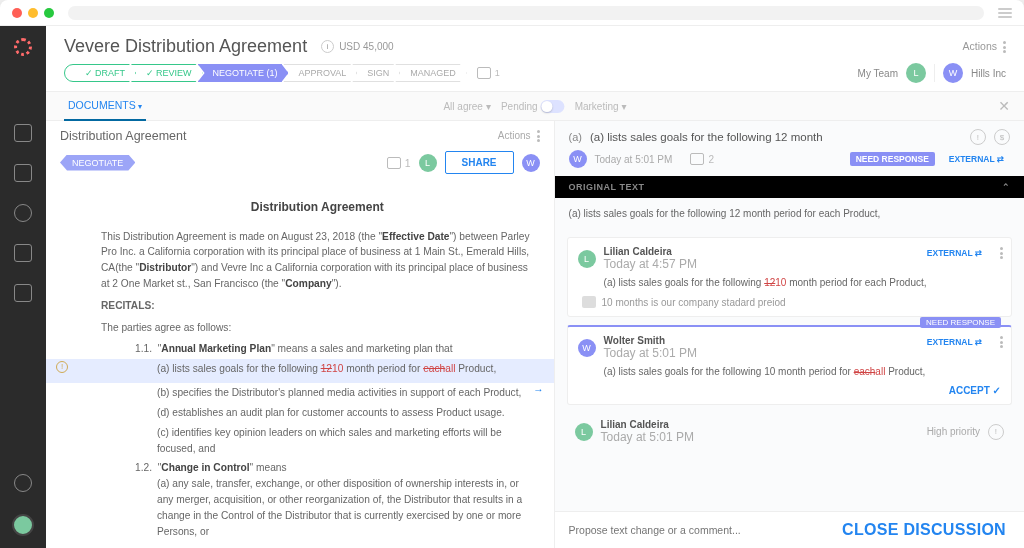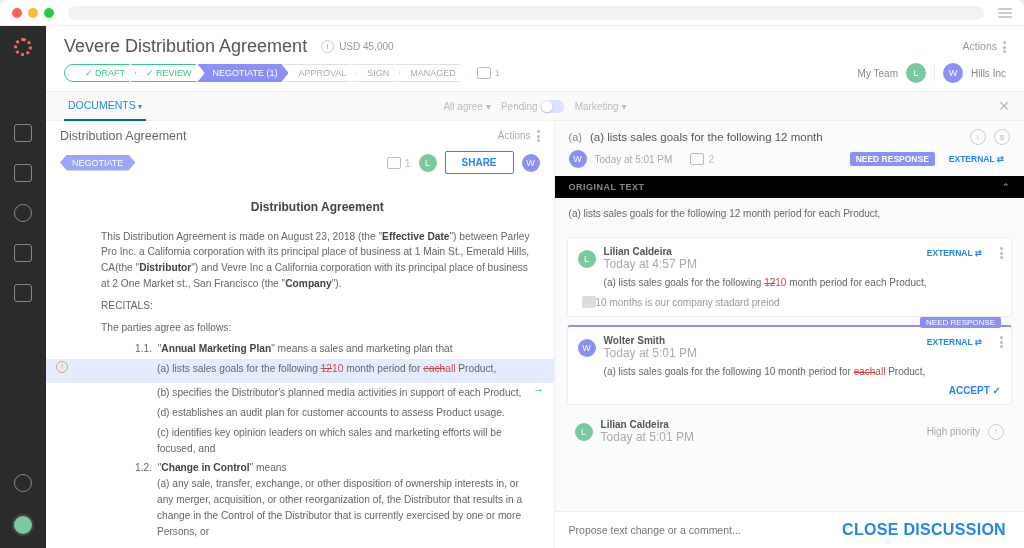--- a/index.html
+++ b/index.html
@@ -56,21 +56,21 @@
 .doc-title{font-size:12.5px;color:#666;flex:1}
 .doc-actions{color:#aaa;font-size:10px}
 .doc-bar{display:flex;align-items:center;padding:4px 14px 8px 14px;gap:8px}
 .pill{background:#9ca5f7;color:#fff;font-size:9px;padding:3px 12px;clip-path:polygon(7px 0,calc(100% - 7px) 0,100% 50%,calc(100% - 7px) 100%,7px 100%,0 50%)}
 .doc-bar .sp{flex:1}
 .share-btn{border:1.5px solid #2385f0;color:#2385f0;font-size:10px;font-weight:600;padding:5px 16px;border-radius:2px;cursor:pointer}
 .doc-body{flex:1;overflow:auto;padding:10px 20px 10px 55px;font-size:10.2px;color:#666;line-height:1.55}
 .doc-body h3{text-align:center;font-size:12px;color:#444;margin:6px 0 12px 0}
 .doc-body p{margin-bottom:6px}
 .doc-body b{color:#444}
-.recitals{font-weight:normal;margin-top:6px}
+.recitals{font-weight:bold;margin-top:6px}
 .list1{margin-left:12px}
 .list2{margin-left:34px}
 .list3{margin-left:56px}
 .list3 div{margin-bottom:4px}
 .hl-row{background:#e5ecff;margin:2px -20px 2px -55px;padding:2px 20px 2px 55px;position:relative}
 .hl-row .arrw{position:absolute;right:10px;color:#2385f0}
 .hl-row .exc{position:absolute;left:10px;width:12px;height:12px;border:1px solid #d0ab55;border-radius:50%;font-size:8px;color:#d0ab55;display:flex;align-items:center;justify-content:center}
 s{color:#d04545}
 .ins{color:#d04545}
 .disc-pane{width:48%;display:flex;flex-direction:column;overflow:hidden;background:#fafbfc}
@@ -86,21 +86,21 @@
 .thread{flex:1;overflow:auto;padding:0 8px}
 .card{background:#fff;border:1px solid #eee;border-radius:3px;margin:8px 4px;padding:8px 10px;font-size:10px;position:relative}
 .card.nr{border-top:2px solid #8a90f5}
 .card .top{display:flex;align-items:center;gap:8px;margin-bottom:4px}
 .uname{font-size:10px;color:#555;font-weight:700}
 .utime{font-size:12px;color:#aaa}
 .card .right{position:absolute;top:8px;right:8px;display:flex;align-items:center;gap:6px}
 .nrtag{position:absolute;top:-10px;right:10px;background:#8a90f5;color:#fff;font-size:8px;padding:1px 6px;border-radius:2px}
 .card-body{margin-left:26px;color:#666;line-height:1.5}
 .accept{color:#2385f0;font-size:10px;font-weight:600;text-align:right;margin-top:6px;cursor:pointer}
-.quote{display:flex;align-items:center;color:#999;margin:6px 0 0 4px;font-size:10px}
+.quote{display:flex;align-items:center;gap:6px;color:#999;margin:6px 0 0 4px;font-size:10px}
 .quote .qic{width:14px;height:12px;background:#ddd;border-radius:2px}
 .mini{display:flex;align-items:center;gap:8px;padding:6px 12px;color:#999;font-size:10px}
 .hp{color:#aaa}
 .footer{display:flex;border-top:1px solid #eee;background:#fff}
 .footer input{flex:1;border:none;padding:12px 14px;font-size:10.5px;color:#888;outline:none}
 .footer button{background:none;border:none;color:#2385f0;font-weight:600;font-size:16px;padding:0 18px;cursor:pointer;letter-spacing:.3px}
 </style>
 </head>
 <body>
 

